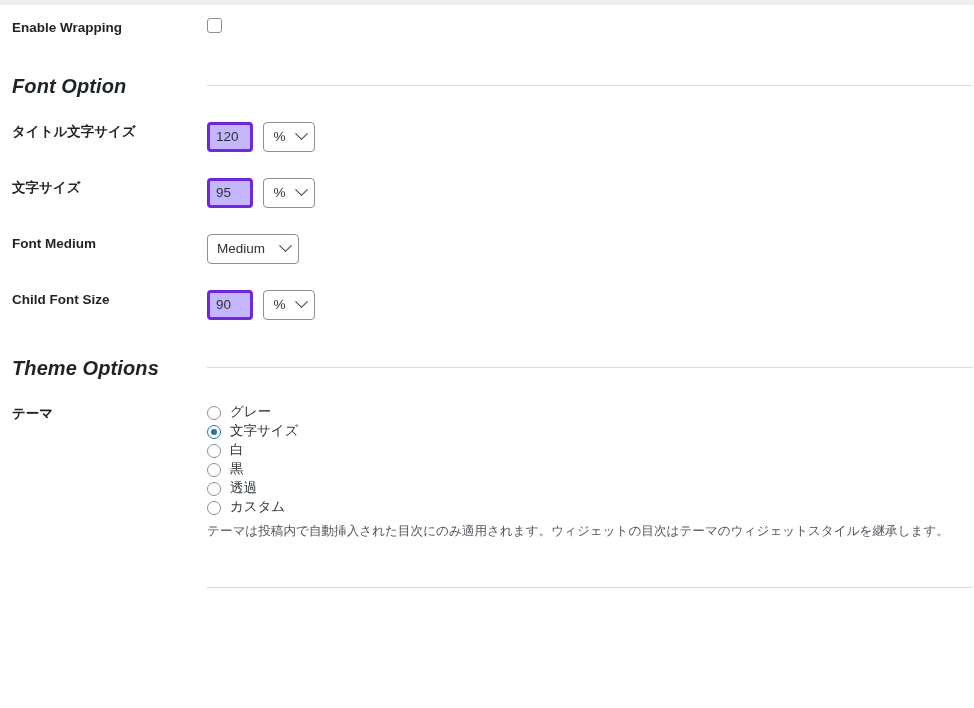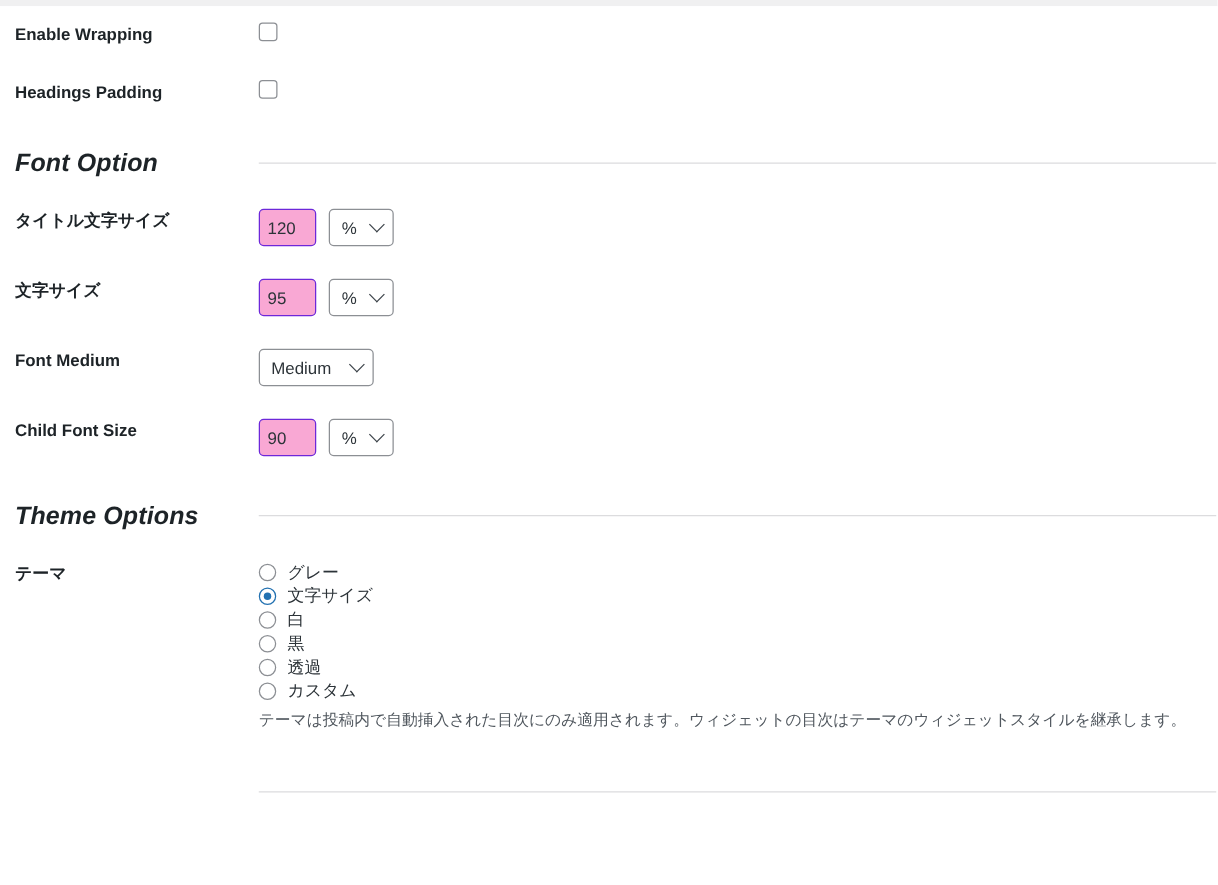--- a/index.html
+++ b/index.html
@@ -73,23 +73,23 @@
     margin: 0;
     display: inline-block;
     vertical-align: top;
   }
 
   
   .num-input {
     width: 46px;
     height: 30px;
     padding: 0 6px;
-    border: 1px solid #6d28d9;
+    border: 3px solid #6d28d9;
     border-radius: 4px;
-    background: #f9a8d4;
+    background: #c4b5fd;
     font-family: "Liberation Sans", sans-serif;
     font-size: 13.5px;
     color: #2c3338;
     vertical-align: top;
   }
   
   .sel {
     height: 30px;
     border: 1px solid #8c8f94;
     border-radius: 4px;
@@ -167,26 +167,20 @@
   <table class="form-table">
 
     <tbody>
         <tr>
       <th>Enable Wrapping</th>
       <td>
         <input type="checkbox" class="cb" style="">
       </td>
     </tr>
 
-    <tr>
-      <th>Headings Padding</th>
-      <td>
-        <input type="checkbox" class="cb" style="">
-      </td>
-    </tr>
 
     <tr class="section-row">
       <th>Font Option</th>
       <td>
             <div class="sect-rule"></div>
           </td>
     </tr>
 
     <tr>
       <th>タイトル文字サイズ</th>

